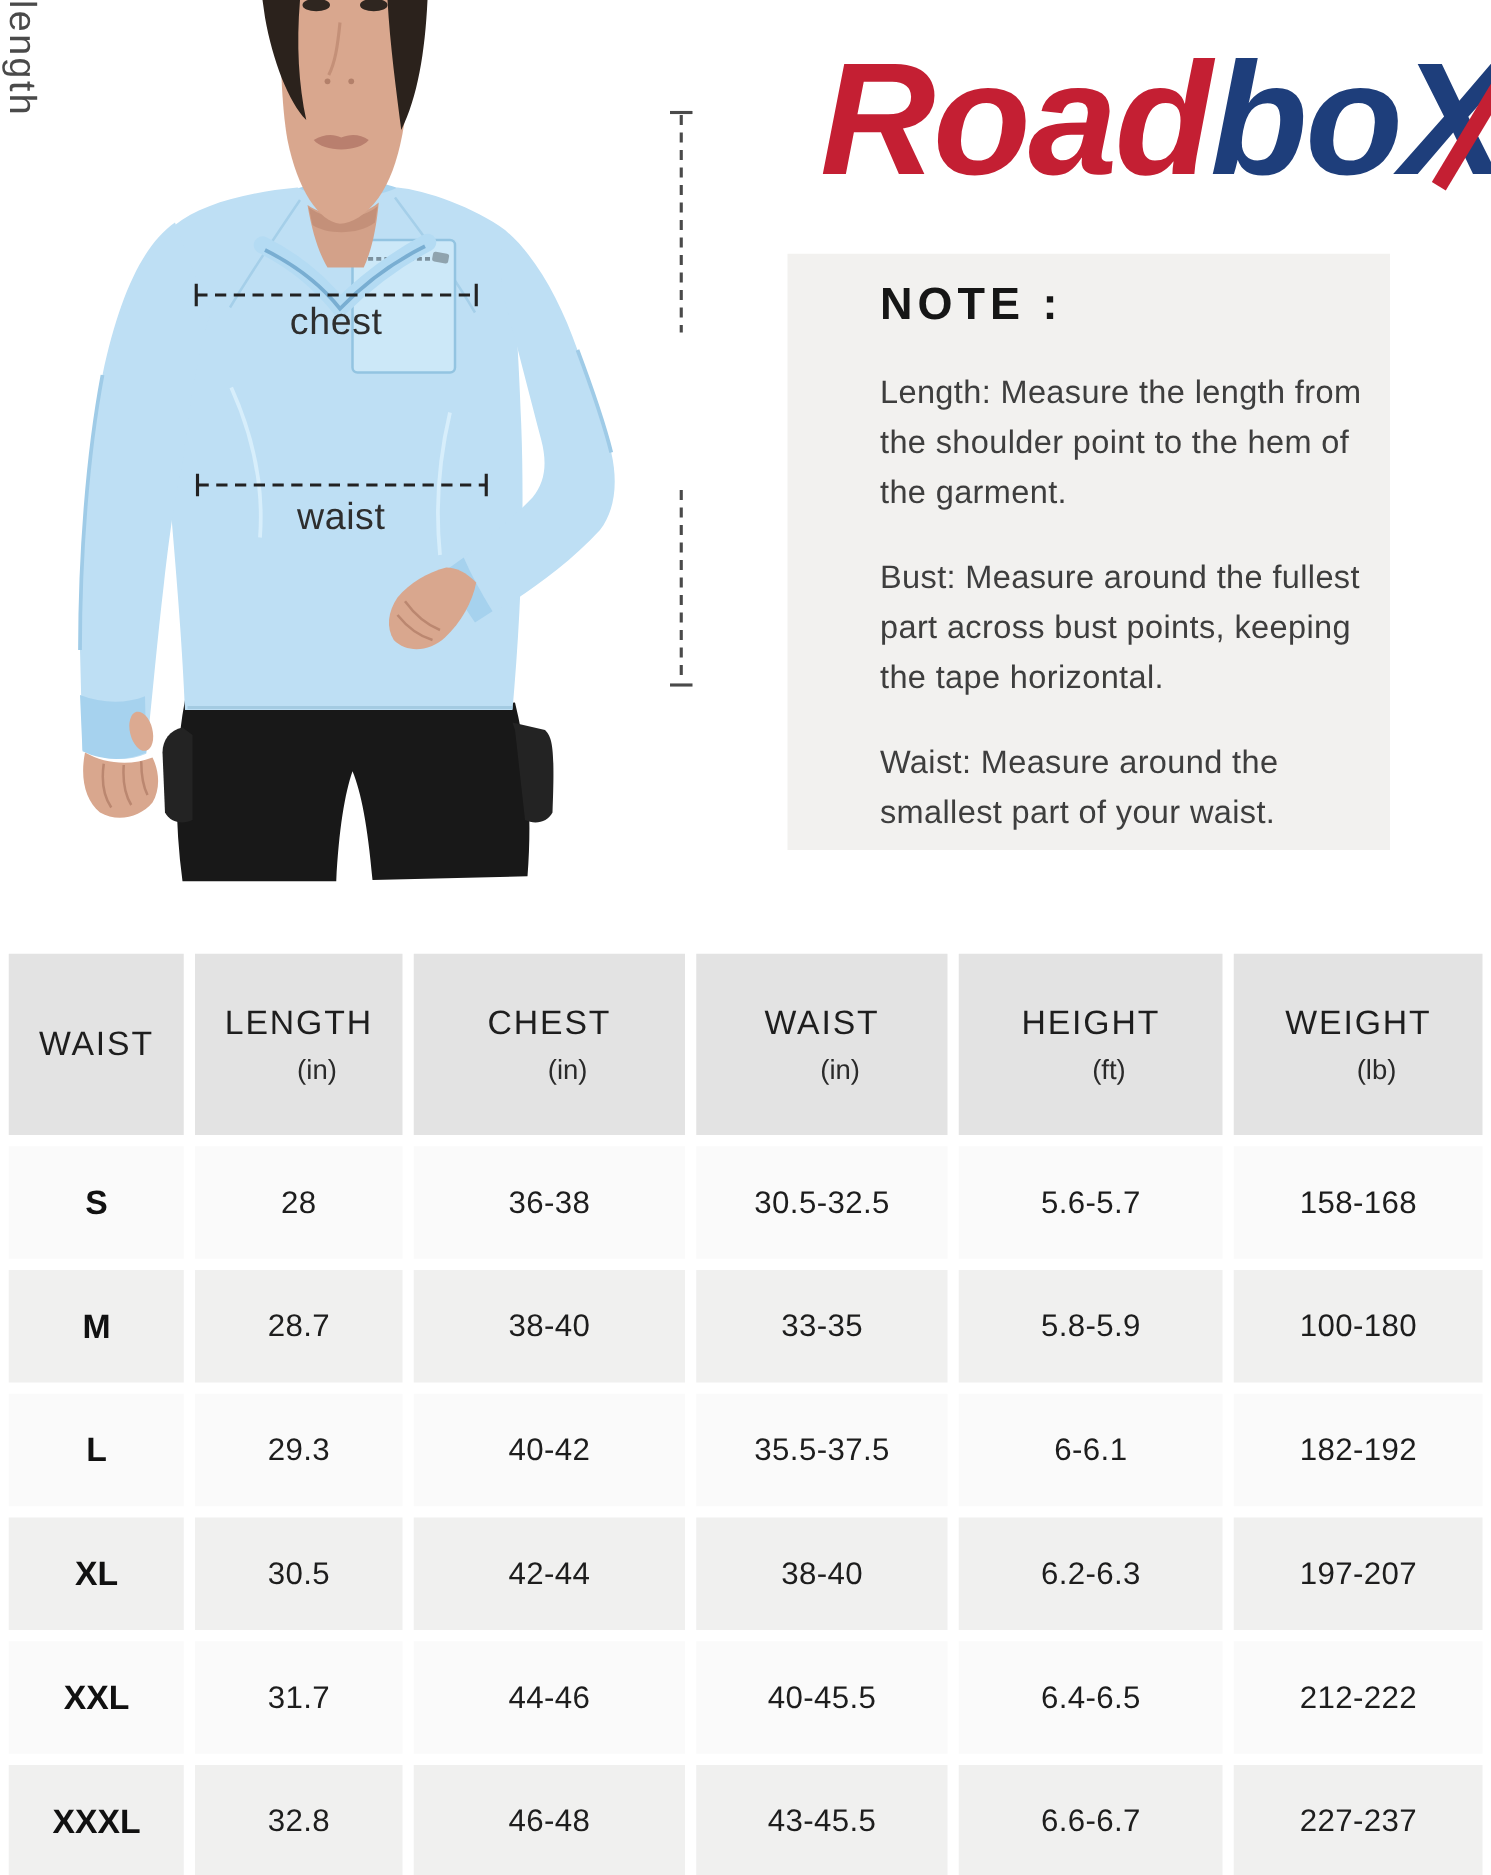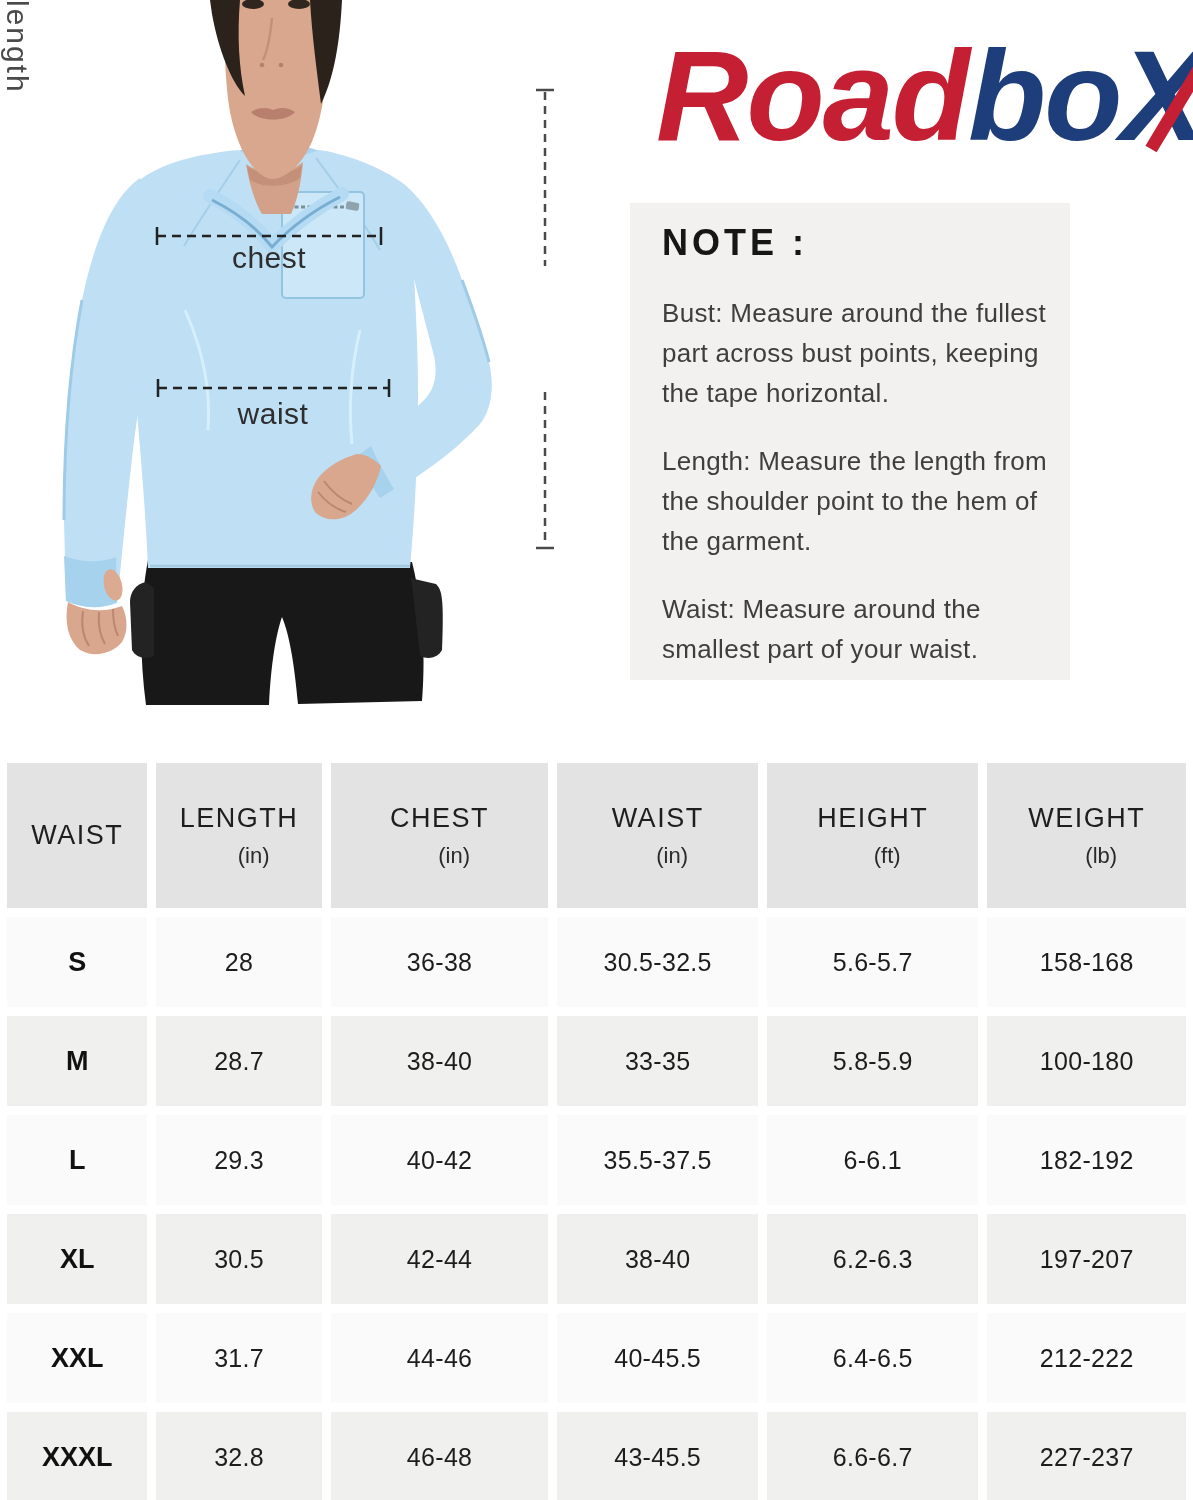--- a/index.html
+++ b/index.html
@@ -22,21 +22,21 @@
         font-style:italic;font-weight:700;font-size:128px;line-height:124px;
         letter-spacing:-2px;}
   .logo-road{color:#c41f33;}
   .logo-box{color:#1e3e7b;}
   .logo-x{color:#1e3e7b;text-transform:uppercase;position:relative;}
   .logo-slash{position:absolute;right:14px;top:-2px;width:13px;height:126px;
               background:#c41f33;transform:rotate(31deg);}
 
   
   .note-box{position:absolute;left:630px;top:203px;width:440px;height:477px;
-            background:#f2f1ef;}
+            background:#f2f1ef;padding-left:42px;}
   .note-heading{margin:18px 0 0 32px;font-size:36px;font-weight:700;
                 letter-spacing:4px;color:#161616;line-height:44px;}
   .note-box p{margin:28px 14px 0 32px;font-size:26px;line-height:40px;
               color:#3e3e3e;letter-spacing:.3px;}
 
   
   .size-table{position:absolute;left:7px;right:7px;top:763px;display:grid;
               grid-template-columns:140fr 165fr 217fr 200fr 211fr 198fr;
               grid-template-rows:145px repeat(6,90px);gap:9px;}
   .cell{display:flex;flex-direction:column;align-items:center;
@@ -129,22 +129,22 @@
     <div class="label-length">length</div>
   </div>
 
   <div class="logo">
     <span class="logo-road">Road</span><span class="logo-box">bo</span><span class="logo-x">x</span>
     <div class="logo-slash"></div>
   </div>
 
   <div class="note-box">
     <div class="note-heading">NOTE :</div>
+    <p>Length: Measure the length from the shoulder point to the hem of the garment.</p>
     <p>Bust: Measure around the fullest part across bust points, keeping the tape horizontal.</p>
-    <p>Length: Measure the length from the shoulder point to the hem of the garment.</p>
     <p>Waist: Measure around the smallest part of your waist.</p>
   </div>
 
   <div class="size-table">
 
     <div class="cell hdr">
       <div class="hdr-label">WAIST</div>
     </div>
     <div class="cell hdr">
       <div class="hdr-label">LENGTH</div>

